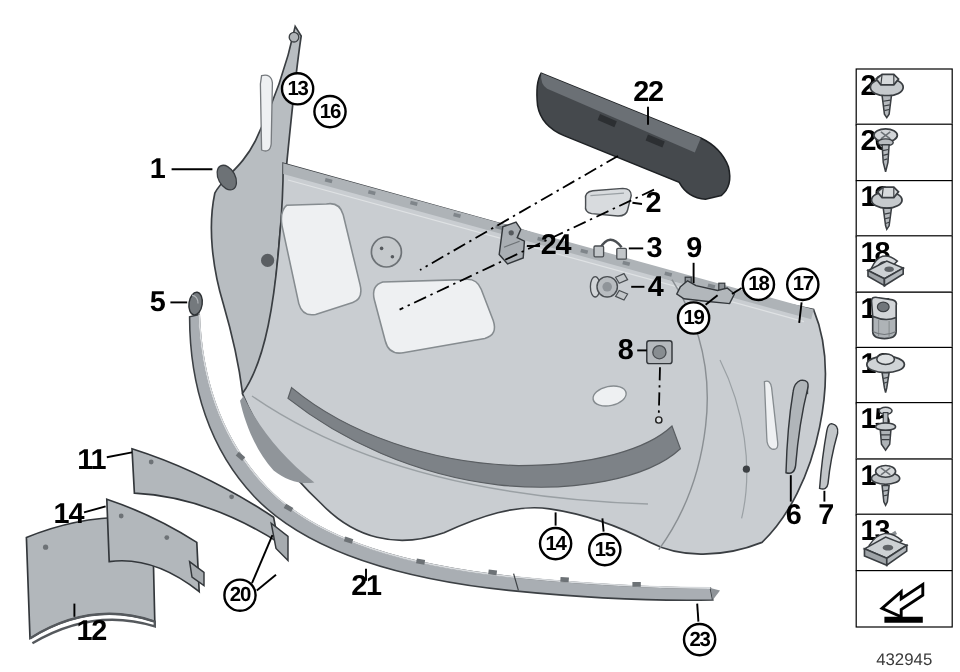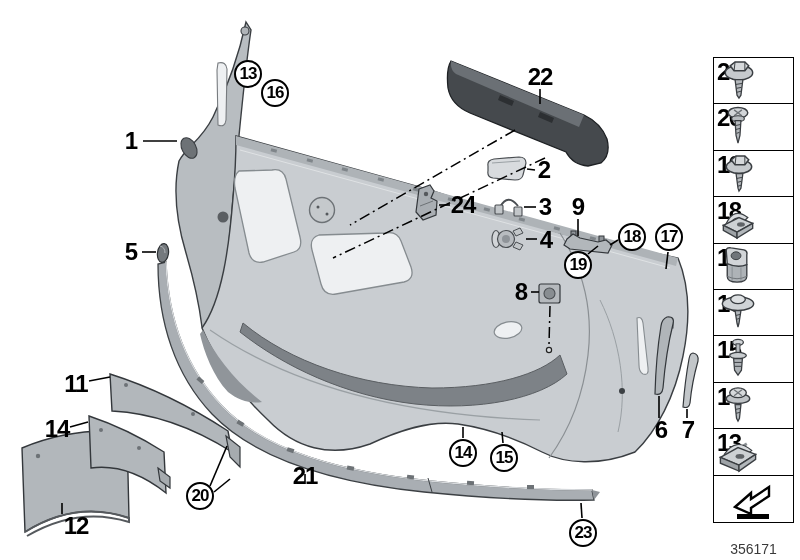--- a/index.html
+++ b/index.html
@@ -198,21 +198,21 @@
 <div class="lbl" style="left:544px;top:170px">2</div>
 <div class="lbl" style="left:463px;top:205px">24</div>
 <div class="lbl" style="left:545px;top:207px">3</div>
 <div class="lbl" style="left:546px;top:240px">4</div>
 <div class="lbl" style="left:578px;top:207px">9</div>
 <div class="lbl" style="left:521px;top:292px">8</div>
 <div class="lbl" style="left:131px;top:252px">5</div>
 <div class="lbl" style="left:76px;top:384px">11</div>
 <div class="lbl" style="left:57px;top:429px">14</div>
 <div class="lbl" style="left:76px;top:526px">12</div>
-<div class="lbl" style="left:305px;top:476px">21</div>
+<div class="lbl" style="left:305px;top:489px">21</div>
 <div class="lbl" style="left:661px;top:430px">6</div>
 <div class="lbl" style="left:688px;top:430px">7</div>
 
 <div class="circ" style="left:248px;top:74px">13</div>
 <div class="circ" style="left:275px;top:93px">16</div>
 <div class="circ" style="left:578px;top:265px">19</div>
 <div class="circ" style="left:632px;top:237px">18</div>
 <div class="circ" style="left:669px;top:237px">17</div>
 <div class="circ" style="left:463px;top:453px">14</div>
 <div class="circ" style="left:504px;top:458px">15</div>
@@ -311,15 +311,15 @@
     </svg>
   </div>
   <div class="hw-cell">
     <svg class="hw-ico" style="left:14px;right:auto;top:0px;position:absolute" width="50" height="46" viewBox="0 0 50 46">
       <path d="M7,31 L23,17 L23,23 L41,11 L41,20 L23,32 L23,38 Z" fill="#ffffff" stroke="#000" stroke-width="2.4" stroke-linejoin="miter"></path>
       <path d="M9,38 L41,38 L41,43 L9,43 Z" fill="#000"></path>
     </svg>
   </div>
 </div>
 
-<div class="pn">356171</div>
+<div class="pn">432945</div>
 
 </div>
 
 </body></html>

